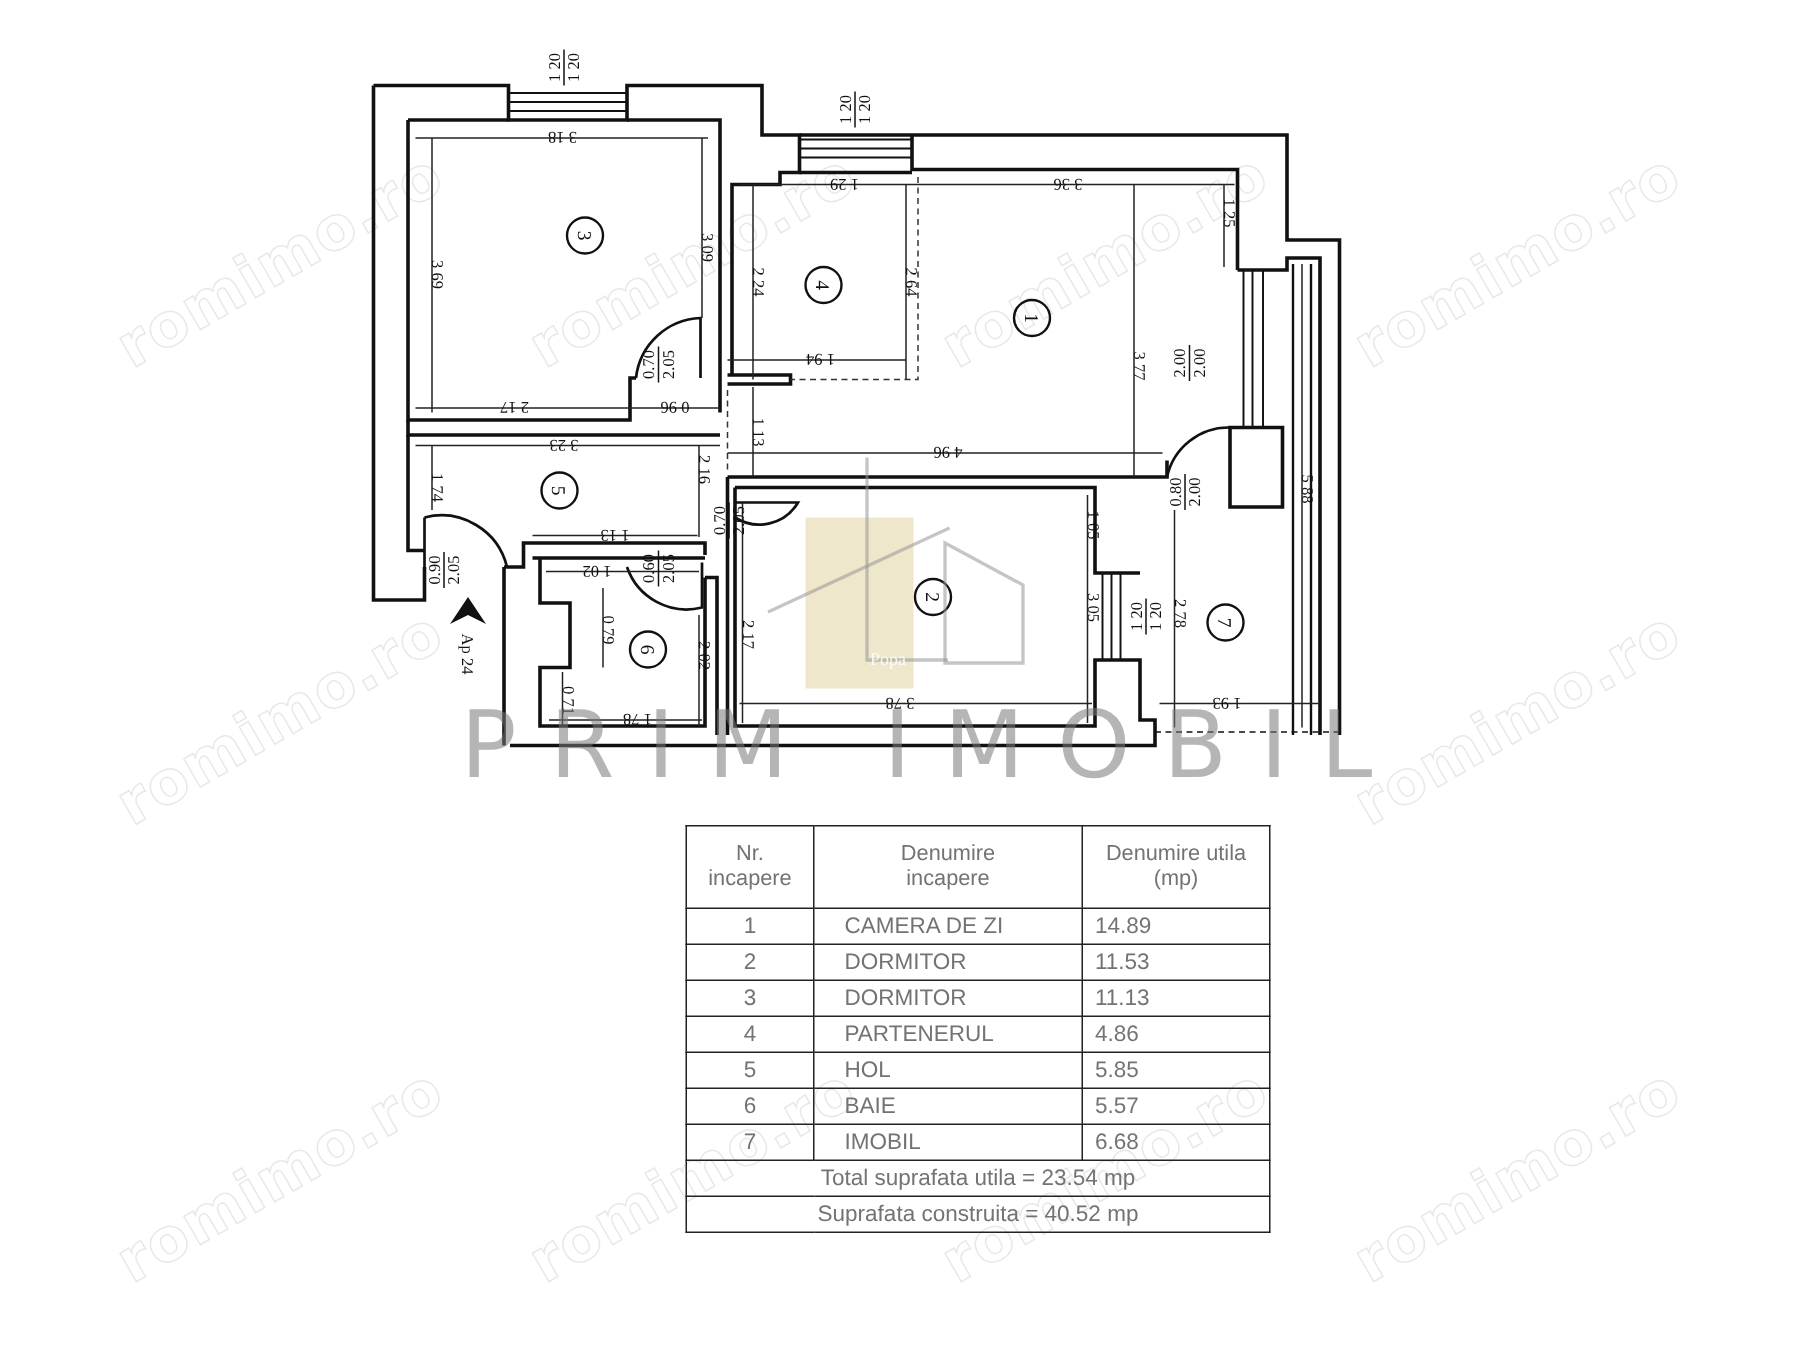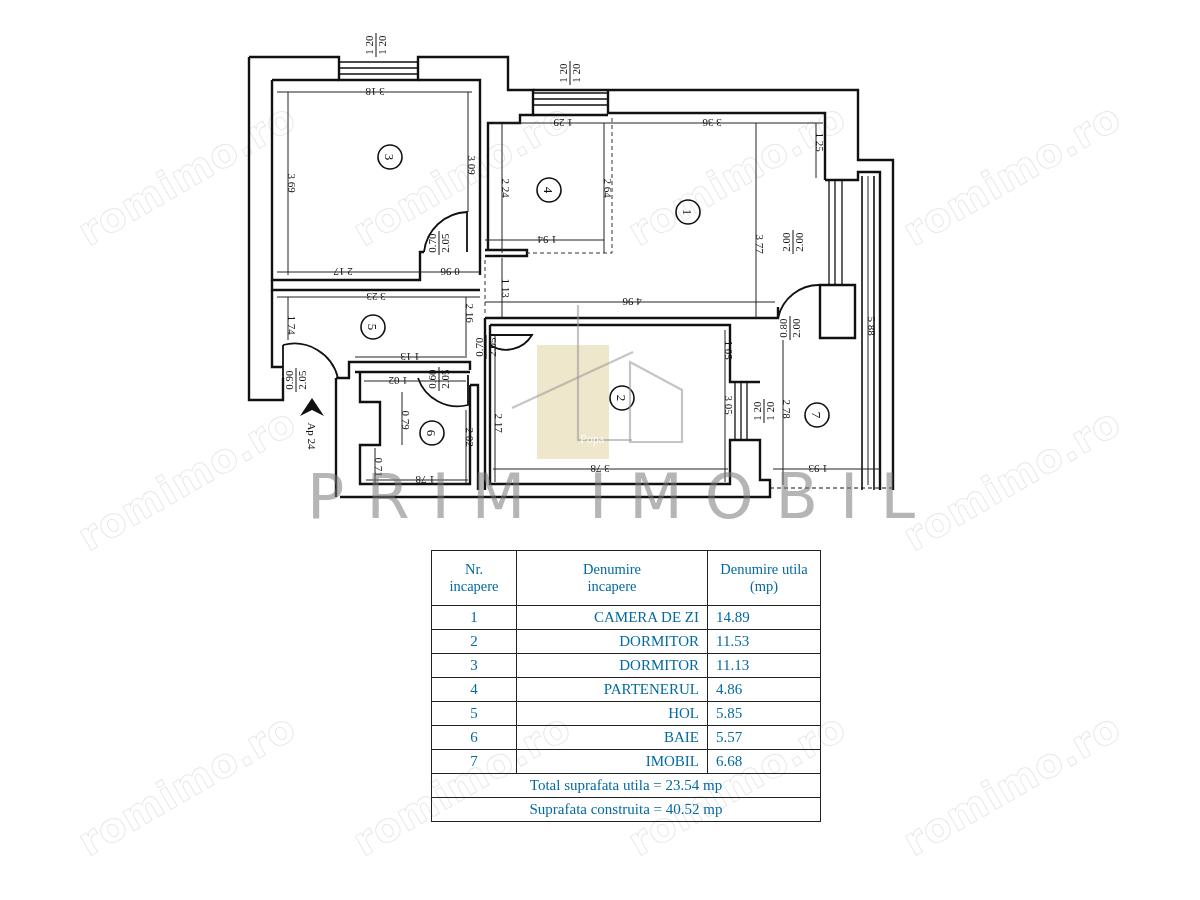--- a/index.html
+++ b/index.html
@@ -3,25 +3,25 @@
   <meta charset="utf-8">
   <style>
     html, body { margin:0; padding:0; background:#ffffff; }
     body { width:1200px; height:900px; position:relative; overflow:hidden; font-family:"Liberation Serif", serif; }
     .canvas { position:absolute; left:0; top:0; width:1200px; height:900px; }
     svg text { font-family:"Liberation Serif", serif; }
     .wm { position:absolute; font-family:"DejaVu Sans", sans-serif; font-weight:bold; font-size:40px; color:rgba(200,200,200,0.0); -webkit-text-stroke:1px rgba(190,190,190,0.35); transform:rotate(-30deg); transform-origin:left top; white-space:nowrap; letter-spacing:1px; }
     .brand { position:absolute; left:0; width:1200px; text-align:center; font-family:"DejaVu Sans", sans-serif; white-space:nowrap; }
     .brand-main { top:460px; font-size:62px; letter-spacing:22px; color:rgba(120,120,120,0.55); font-weight:normal; padding-left:22px; }
     .brand-sub { top:516px; font-size:24px; letter-spacing:6.5px; color:rgba(225,215,170,0.75); }
-    table.areas { position:absolute; left:431px; top:550px; width:390px; border-collapse:collapse; font-family:Liberation Serif, serif; font-size:15px; color:#0369a1; }
+    table.areas { position:absolute; left:457px; top:550px; width:390px; border-collapse:collapse; font-family:Liberation Sans, sans-serif; font-size:15px; color:#737373; }
     table.areas td, table.areas th { border:1.5px solid #222; padding:0 8px; height:23px; font-weight:normal; }
     table.areas th { height:54px; font-size:14.5px; line-height:17px; text-align:center; vertical-align:middle; }
     table.areas td.nr { text-align:center; width:68px; }
-    table.areas td.name { text-align:right; padding-left:32px; width:150px; }
+    table.areas td.name { text-align:left; padding-left:20px; width:150px; }
     table.areas td.val { }
     table.areas td.span { text-align:center; }
     .logo-box { position:absolute; left:537px; top:345px; width:72px; height:114px; background:rgba(225,212,160,0.55); }
   </style>
 </head>
 <body>
 
 <div class="canvas">
 
   <div class="wm" style="left:70px;top:215px;">romimo.ro</div>

